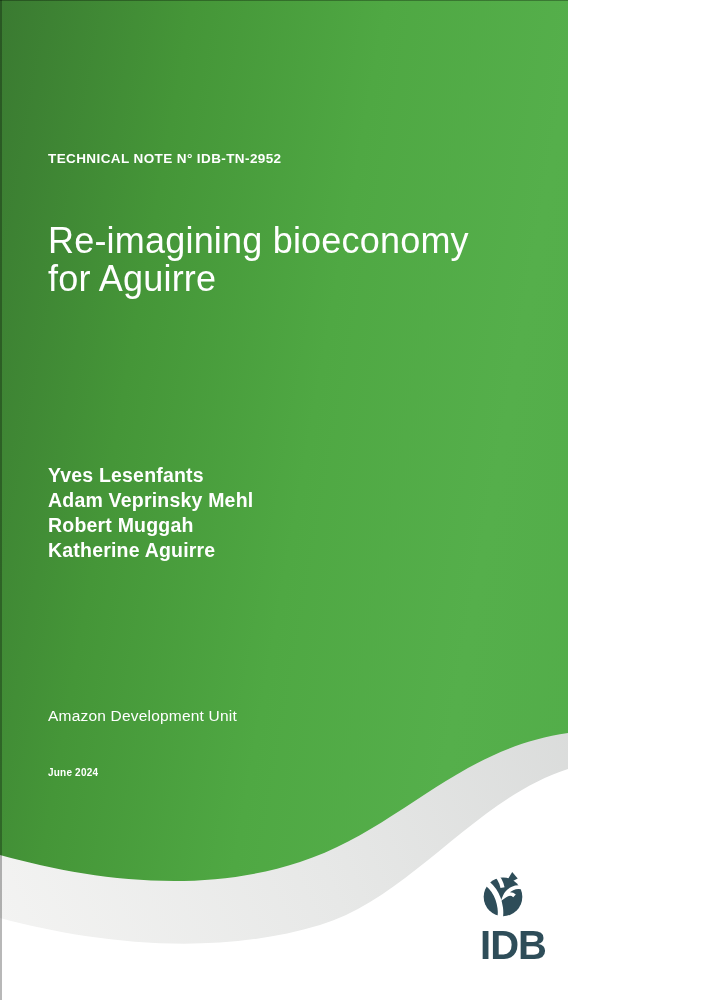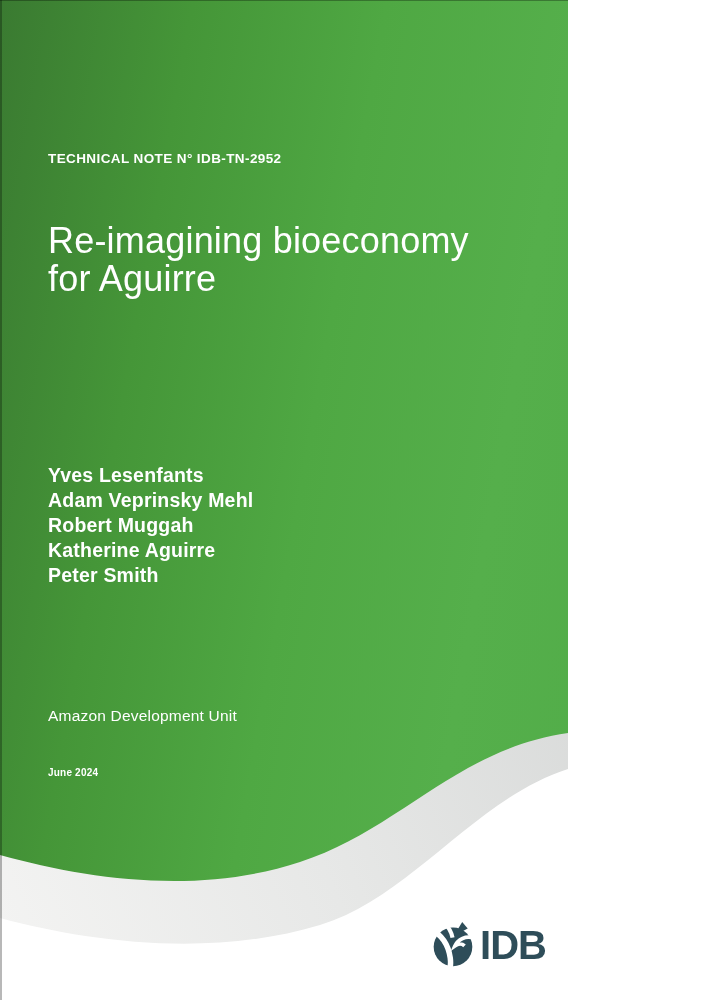--- a/index.html
+++ b/index.html
@@ -33,21 +33,21 @@
   }
   .date-line{
     position:absolute;left:48px;top:767px;
     color:#ffffff;font-size:10px;font-weight:700;letter-spacing:.2px;
   }
 
   .wave{position:absolute;left:0;bottom:0;width:710px;height:312px;display:block;z-index:1;}
 
   .logo{
     position:absolute;right:22px;bottom:32px;z-index:5;
-    display:flex;align-items:flex-end;gap:4px;
+    display:flex;align-items:flex-start;gap:4px;flex-direction:column;
   }
   .logo-mark{width:46px;height:46px;display:block;}
   .logo-text{
     color:#2e4d59;font-size:40px;font-weight:700;letter-spacing:-1px;
     line-height:46px;
   }
 </style>
 </head>
 <body>
 
@@ -61,21 +61,20 @@
   <div class="title">
     <div>Re-imagining bioeconomy</div>
     <div>for Aguirre</div>
   </div>
 
   <div class="authors">
     <div>Yves Lesenfants</div>
     <div>Adam Veprinsky Mehl</div>
     <div>Robert Muggah</div>
     <div>Katherine Aguirre</div>
-    <div>Peter Smith</div>
   </div>
 
   <div class="org-block">
     <div>Amazon Development Unit</div>
   </div>
 
   <div class="date-line">June 2024</div>
 
   <svg class="wave" viewBox="0 0 710 312" preserveAspectRatio="none" aria-hidden="true">
     <defs>

